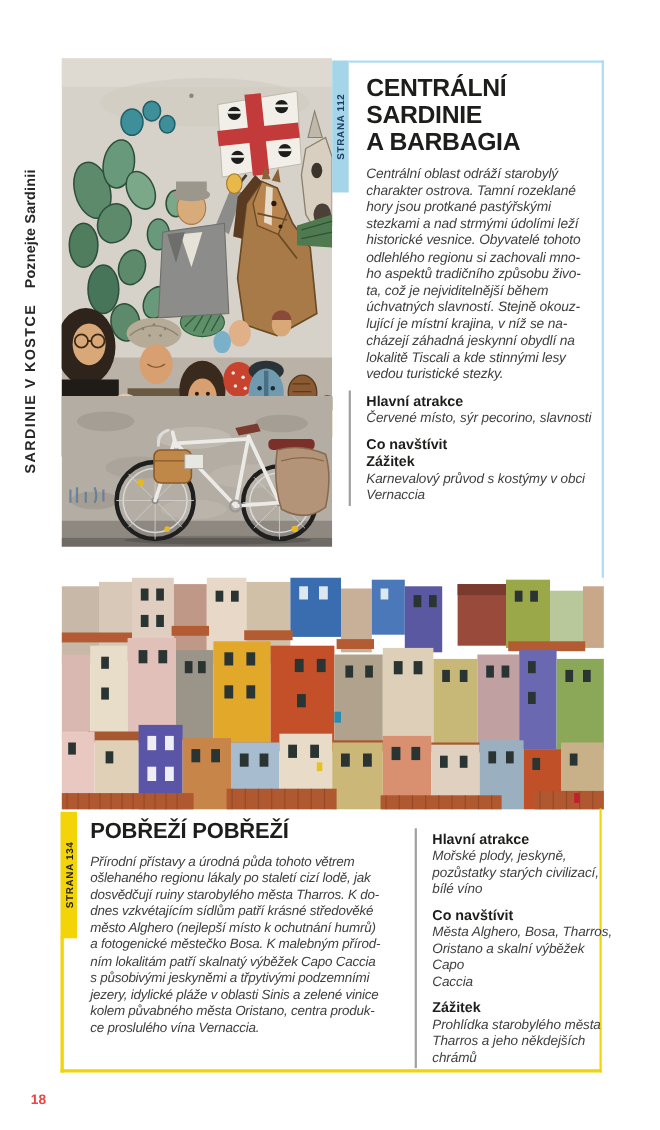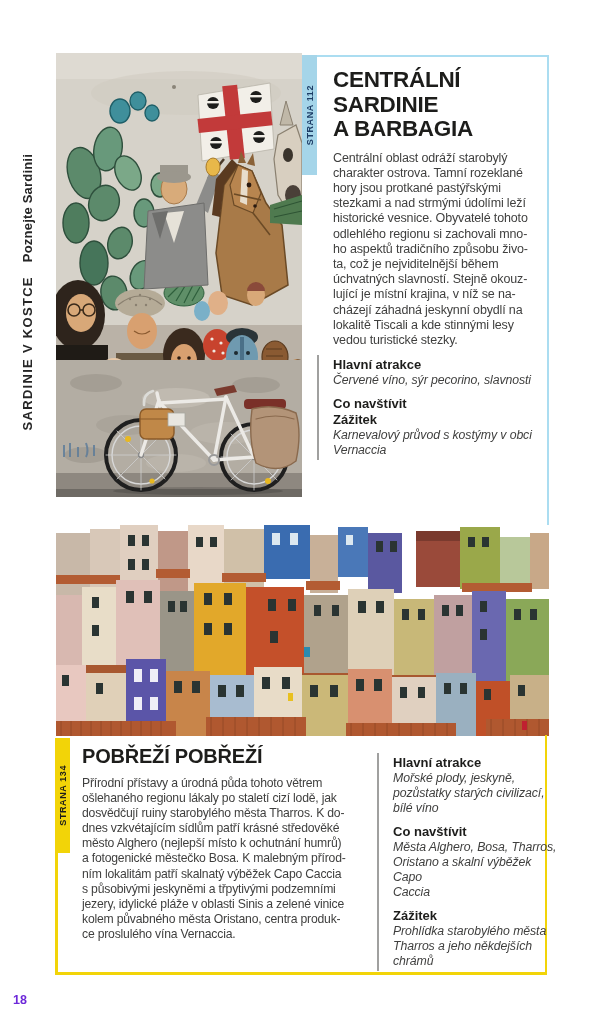--- a/index.html
+++ b/index.html
@@ -40,21 +40,21 @@
     box-sizing:border-box;
     padding:11px 12px 0 16px;
   }
   h1.section-title{
     margin:0 0 9px 0;
     font-size:22.5px;line-height:24.5px;font-weight:bold;
     letter-spacing:-0.3px;color:#1d1d1b;white-space:pre-line;
   }
   .para{
     font-size:12.5px;line-height:15.2px;color:#3f3f3e;
-    letter-spacing:-0.15px;white-space:pre-line;
+    letter-spacing:-0.15px;white-space:pre-line;font-style:italic;
   }
   .info-block{
     border-left:2px solid #a0a09f;
     padding:2px 0 2px 14px;
   }
   .info-block-1{left:317px;top:355px;width:216px;}
   .info-block-2{left:377px;top:753px;width:168px;}
   .info-label{
     font-size:13px;font-weight:bold;color:#1d1d1b;line-height:16px;
   }
@@ -73,21 +73,21 @@
   .westcol .para{font-size:12.2px;line-height:15.1px;letter-spacing:-0.2px;}
   .yline{background:#f2d408;}
   .yline-left{left:55px;top:851px;width:2.5px;height:124px;}
   .yline-bottom{left:55px;top:972px;width:492px;height:2.5px;}
   .yline-right{left:544.5px;top:735px;width:2.5px;height:239.5px;}
   
   .photo1{left:56px;top:53px;width:246px;height:444px;}
   .photo2{left:56px;top:525px;width:493px;height:211px;}
   .photo1 svg,.photo2 svg{display:block;width:100%;height:100%;}
   
-  .pagenum{left:13px;top:993px;font-size:12.5px;font-weight:bold;color:#6d28d9;}
+  .pagenum{left:28px;top:993px;font-size:12.5px;font-weight:bold;color:#ef4444;}
 </style>
 </head>
 <body>
 
 <div class="abs sidebar">
   <div class="vtext">
     <span class="series">SARDINIE V KOSTCE</span><span class="gap"> &nbsp; </span><span class="title">Poznejte Sardinii</span>
   </div>
 </div>
 
@@ -321,21 +321,21 @@
 úchvatných slavností. Stejně okouz-
 lující je místní krajina, v níž se na-
 cházejí záhadná jeskynní obydlí na
 lokalitě Tiscali a kde stinnými lesy
 vedou turistické stezky.</div>
 </div>
 
 <div class="abs info-block info-block-1">
   <div class="info-entry">
     <div class="info-label">Hlavní atrakce</div>
-    <div class="info-value">Červené víno, sýr pecorino, slavnosti</div>
+    <div class="info-value">Červené místo, sýr pecorino, slavnosti</div>
   </div>
   <div class="info-entry">
     <div class="info-label">Co navštívit</div>
   </div>
   <div class="info-entry">
     <div class="info-label">Zážitek</div>
     <div class="info-value">Karnevalový průvod s kostýmy v obci
 Vernaccia</div>
   </div>
 </div>

